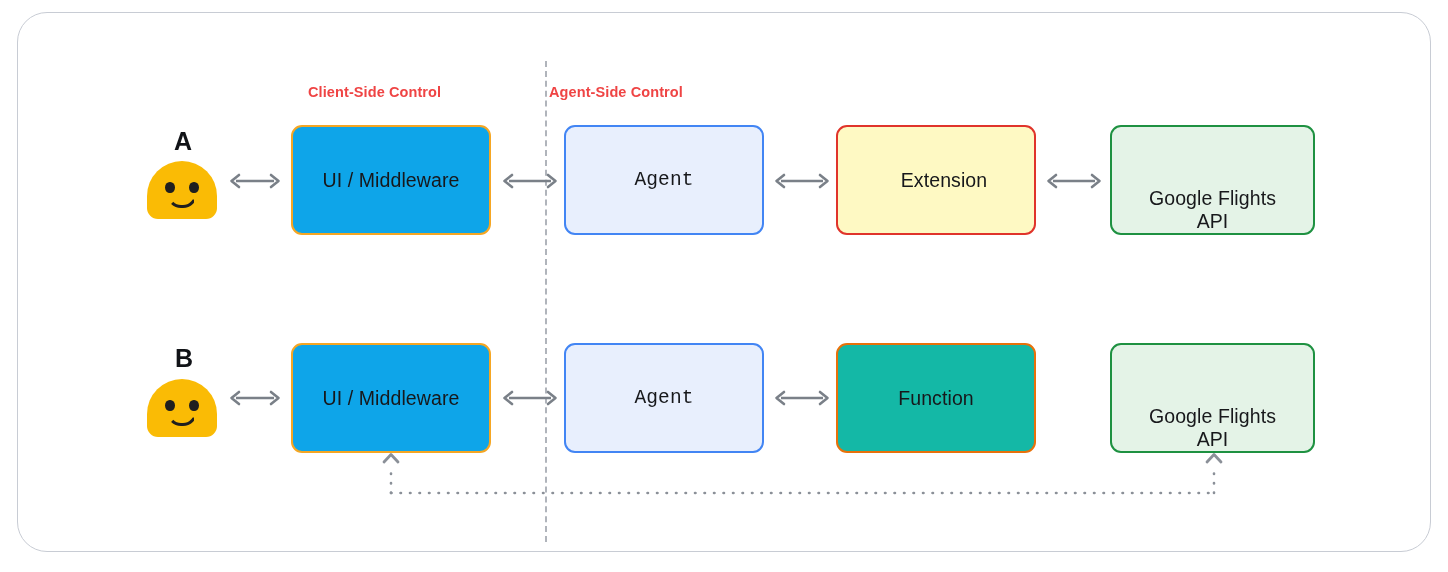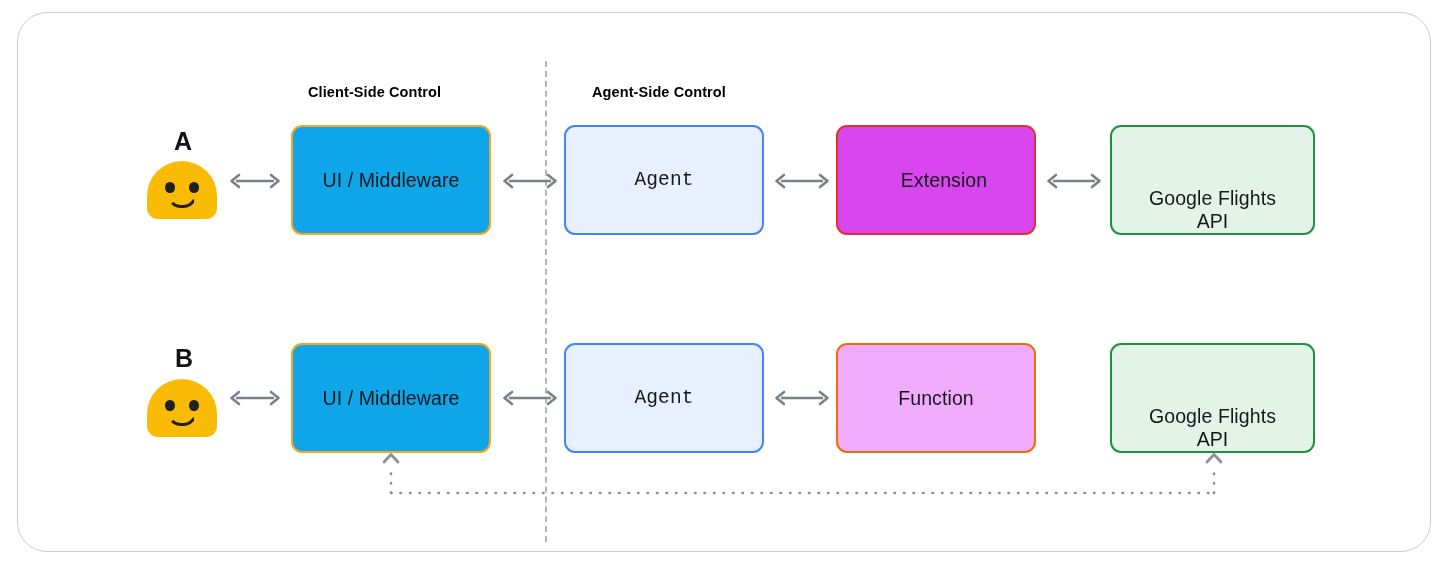--- a/index.html
+++ b/index.html
@@ -36,26 +36,26 @@
     height: 481px;
     border-left: 2px dashed #b0b4bb;
   }
 
   
   .section-label {
     position: absolute;
     font-size: 14.5px;
     font-weight: 600;
     letter-spacing: 0.1px;
-    color: #000000;
+    color: #ef4444;
     white-space: nowrap;
     text-align: center;
   }
   .section-label.client { left: 290px; top: 71px; }
-  .section-label.agent  { left: 574px; top: 71px; }
+  .section-label.agent  { left: 531px; top: 71px; }
 
   
   .row-letter {
     position: absolute;
     font-size: 25px;
     font-weight: 700;
     color: #111317;
     line-height: 1;
   }
 
@@ -109,23 +109,23 @@
     justify-content: center;
     text-align: center;
     font-size: 19.5px;
     font-weight: 500;
     color: #17181b;
     line-height: 1.18;
     letter-spacing: 0.1px;
   }
   .node.yellow { background: #0ea5e9; border-color: #F5A623; align-items: center; }
   .node.blue   { background: #E8EFFD; border-color: #4285F4; font-family: Liberation Mono, monospace; }
-  .node.red    { background: #d946ef; border-color: #E0342B; padding-left: 16px; }
+  .node.red    { background: #fef9c3; border-color: #E0342B; padding-left: 16px; }
   .node.green  { background: #E4F3E7; border-color: #1E9141; align-items: flex-end; }
-  .node.orange { background: #f0abfc; border-color: #E8710A; }
+  .node.orange { background: #14b8a6; border-color: #E8710A; }
 
   
   .arrow2 {
     position: absolute;
     height: 22px;
     display: block;
   }
   .arrow2 svg { display: block; overflow: visible; }
 
   

